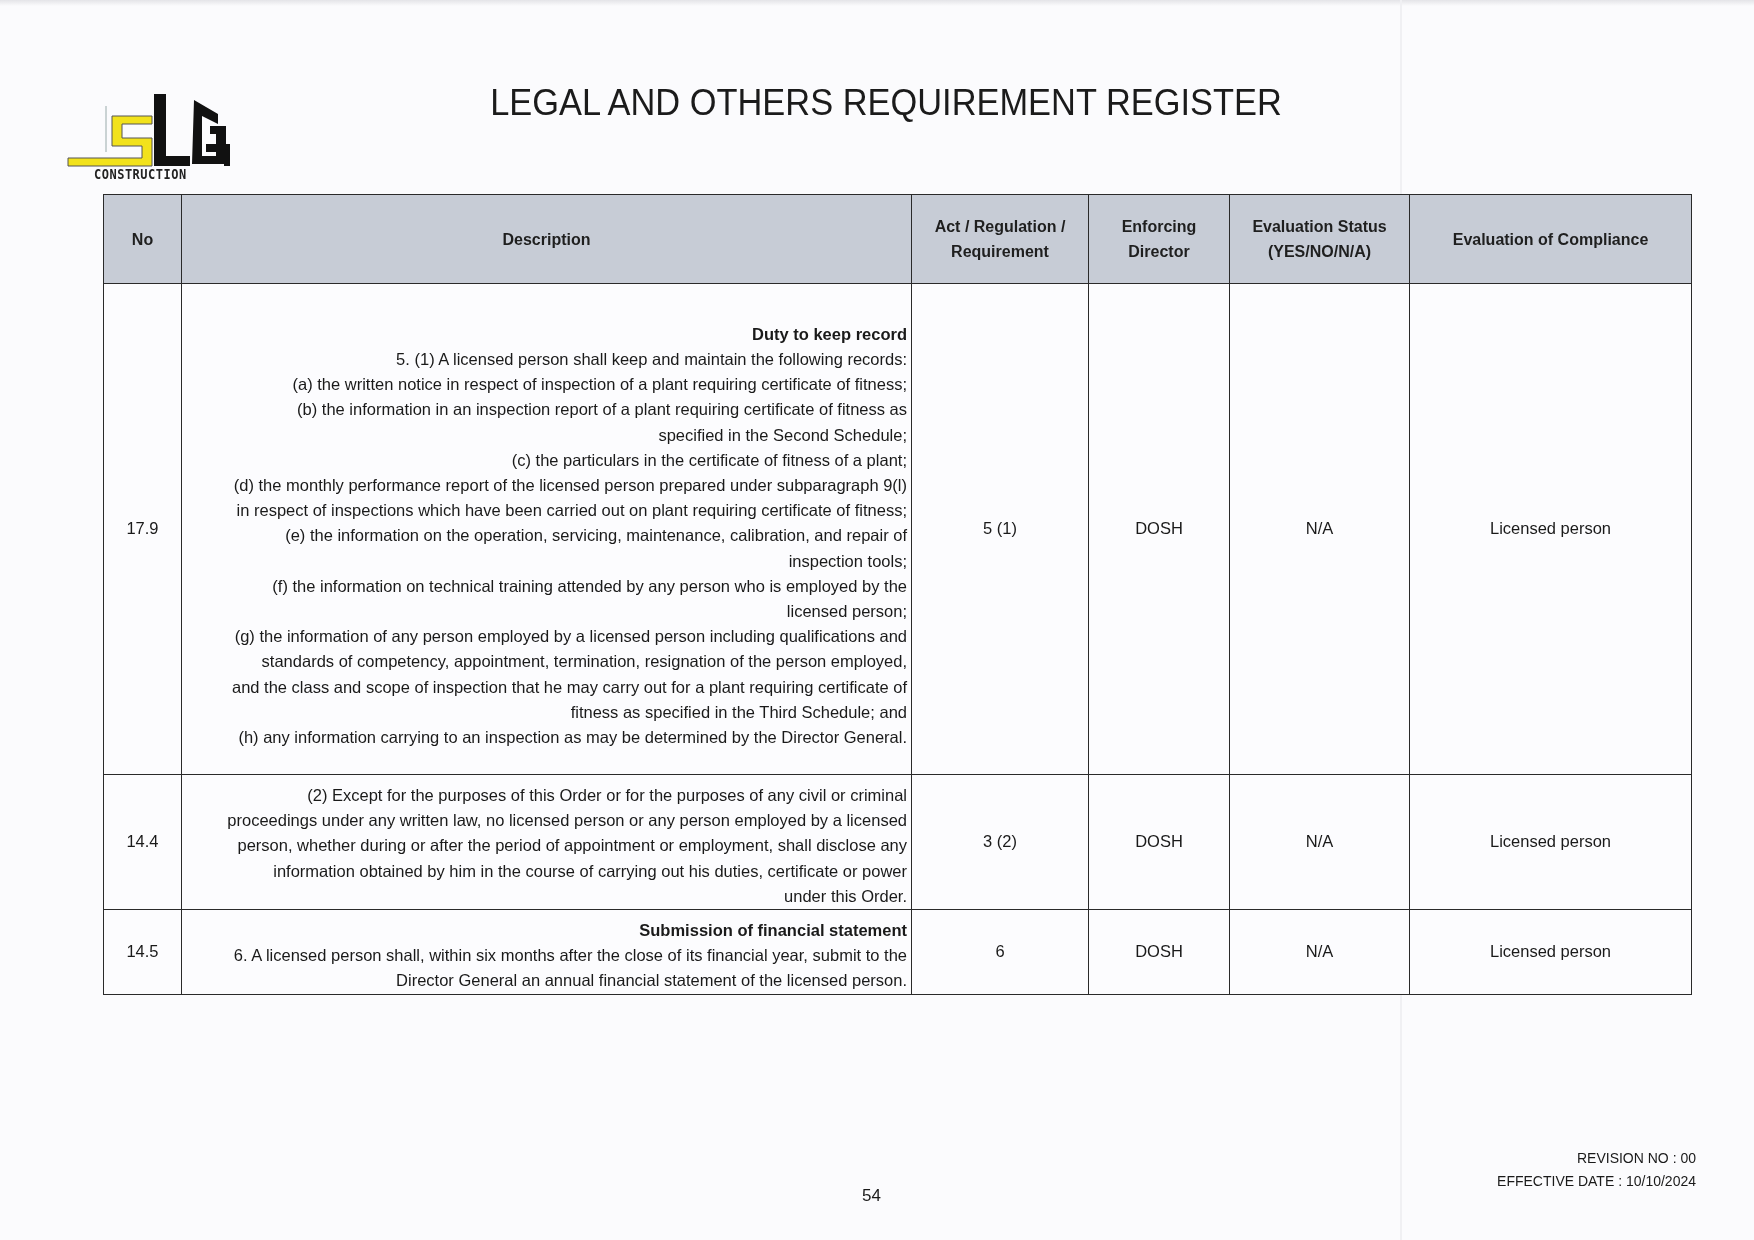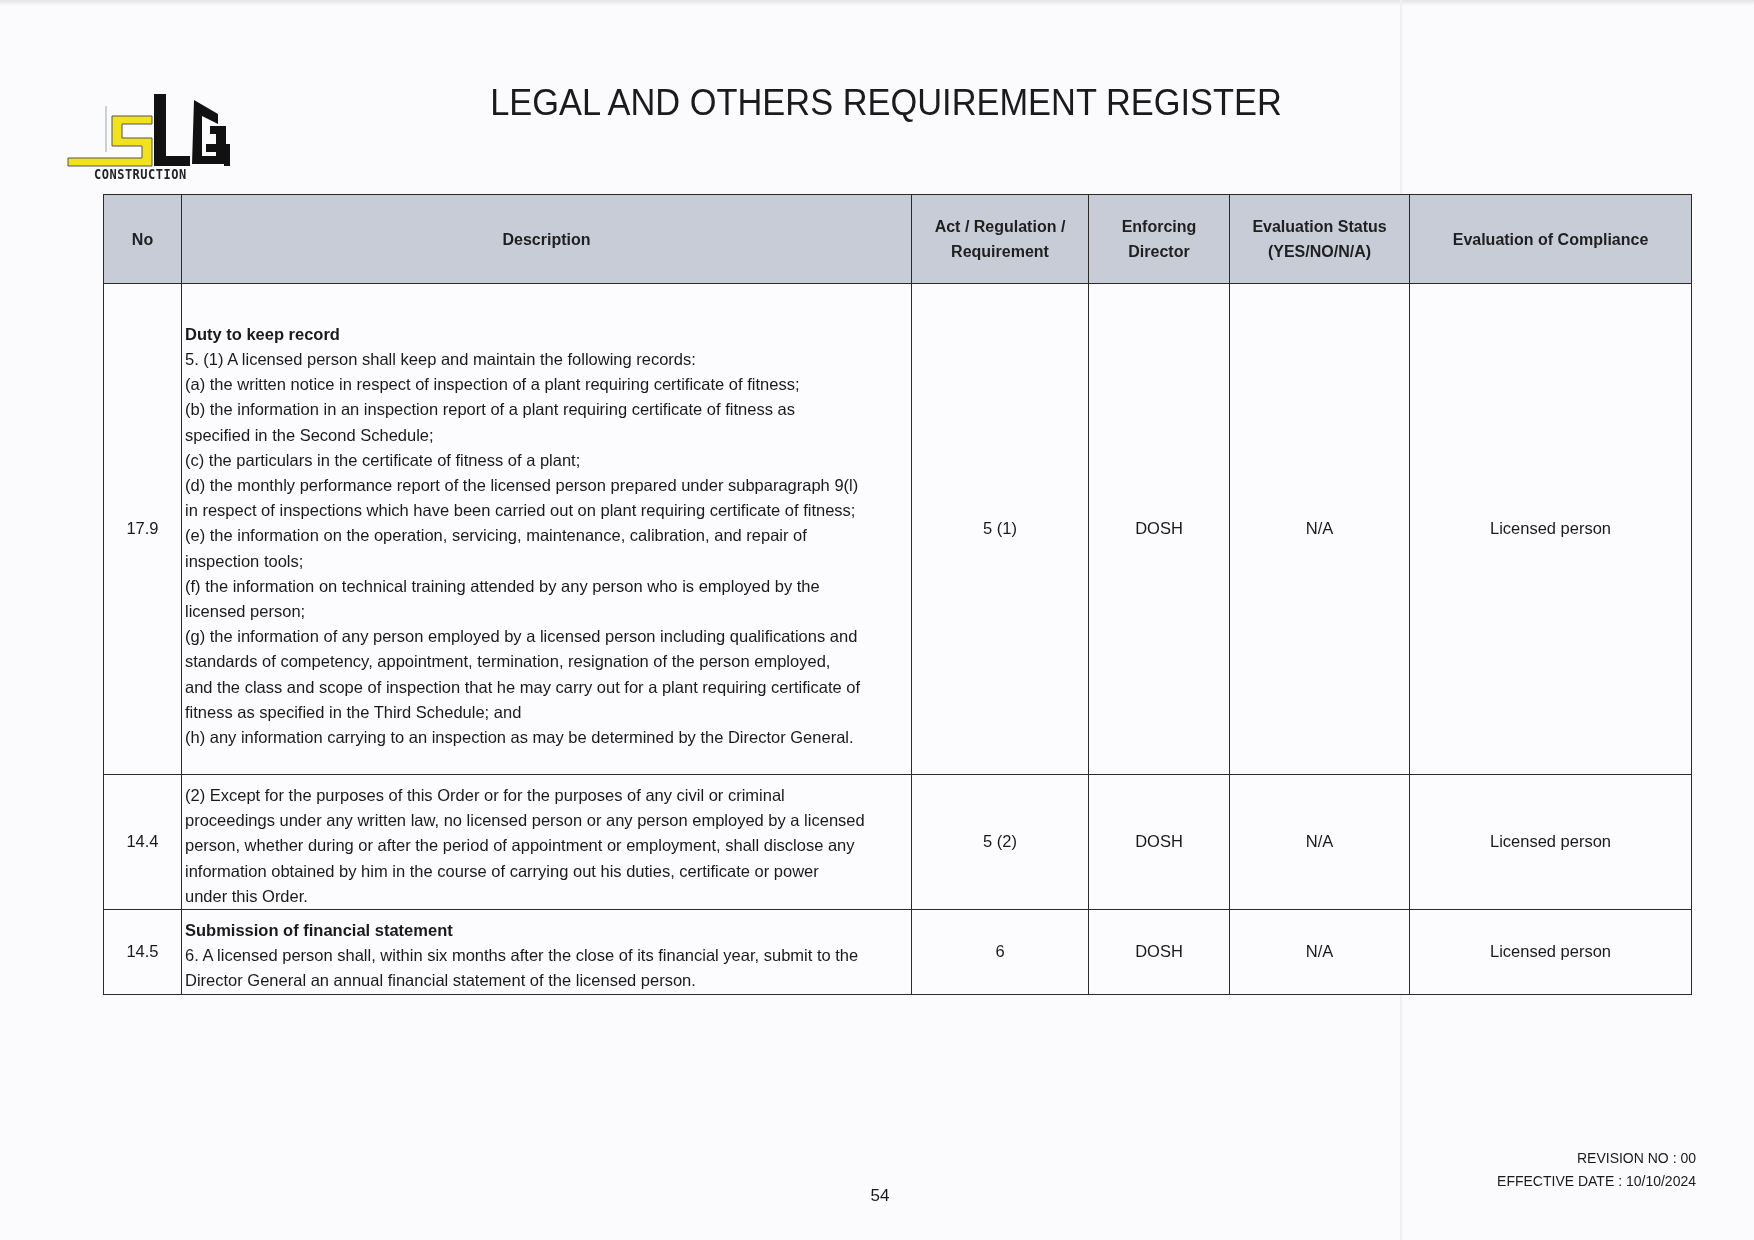--- a/index.html
+++ b/index.html
@@ -23,29 +23,29 @@
     font-family: "Liberation Sans Narrow", "Liberation Sans", sans-serif;
     font-size: 37px; letter-spacing: 0px; color: #1b1b1b; transform: scaleX(0.93); transform-origin: 886px 0; }
 
   table.register { position: absolute; left: 103px; top: 194px; width: 1588px;
     border-collapse: collapse; table-layout: fixed; font-size: 16.5px; line-height: 25.2px; }
   table.register th, table.register td { border: 1.6px solid #2a2a2a; }
   table.register th { background: #c7ccd6; font-weight: bold; font-size: 16px; line-height: 25px;
     height: 86px; text-align: center; vertical-align: middle; color: #1f1f1f; }
   table.register td { vertical-align: middle; background: #fcfcfe; }
   td.c { text-align: center; }
-  td.desc { padding: 8px 4px 0 3px; text-align: left; }
+  td.desc { padding: 8px 4px 0 3px; text-align: right; }
   .row-143 td { height: 476px; }
   .row-143 td.desc { padding-top: 14px; }
   .row-144 td { height: 124px; }
   .row-145 td { height: 73px; }
   .desc-line { display: block; white-space: nowrap; }
   .desc-heading { font-weight: bold; }
 
-  .page-number { position: absolute; left: 862px; top: 1186px; width: 36px; text-align: center; font-size: 17px; }
+  .page-number { position: absolute; left: 862px; top: 1186px; width: 36px; font-size: 17px; }
   .revision { position: absolute; right: 58px; top: 1147px; text-align: right; font-size: 14px; line-height: 23px; }
 </style>
 </head>
 <body>
 
 <div class="scan-top"></div>
 <div class="scan-fold"></div>
 
 <div class="logo">
   <svg viewBox="0 0 176 96">
@@ -120,21 +120,21 @@
       </tr>
       <tr class="row-144">
         <td class="c">14.4</td>
         <td class="desc">
           <span class="desc-line">(2) Except for the purposes of this Order or for the purposes of any civil or criminal</span>
           <span class="desc-line">proceedings under any written law, no licensed person or any person employed by a licensed</span>
           <span class="desc-line">person, whether during or after the period of appointment or employment, shall disclose any</span>
           <span class="desc-line">information obtained by him in the course of carrying out his duties, certificate or power</span>
           <span class="desc-line">under this Order.</span>
         </td>
-        <td class="c">5 (2)</td>
+        <td class="c">3 (2)</td>
         <td class="c">DOSH</td>
         <td class="c">N/A</td>
         <td class="c">Licensed person</td>
       </tr>
       <tr class="row-145">
         <td class="c">14.5</td>
         <td class="desc">
           <span class="desc-line desc-heading">Submission of financial statement</span>
           <span class="desc-line">6. A licensed person shall, within six months after the close of its financial year, submit to the</span>
           <span class="desc-line">Director General an annual financial statement of the licensed person.</span>

